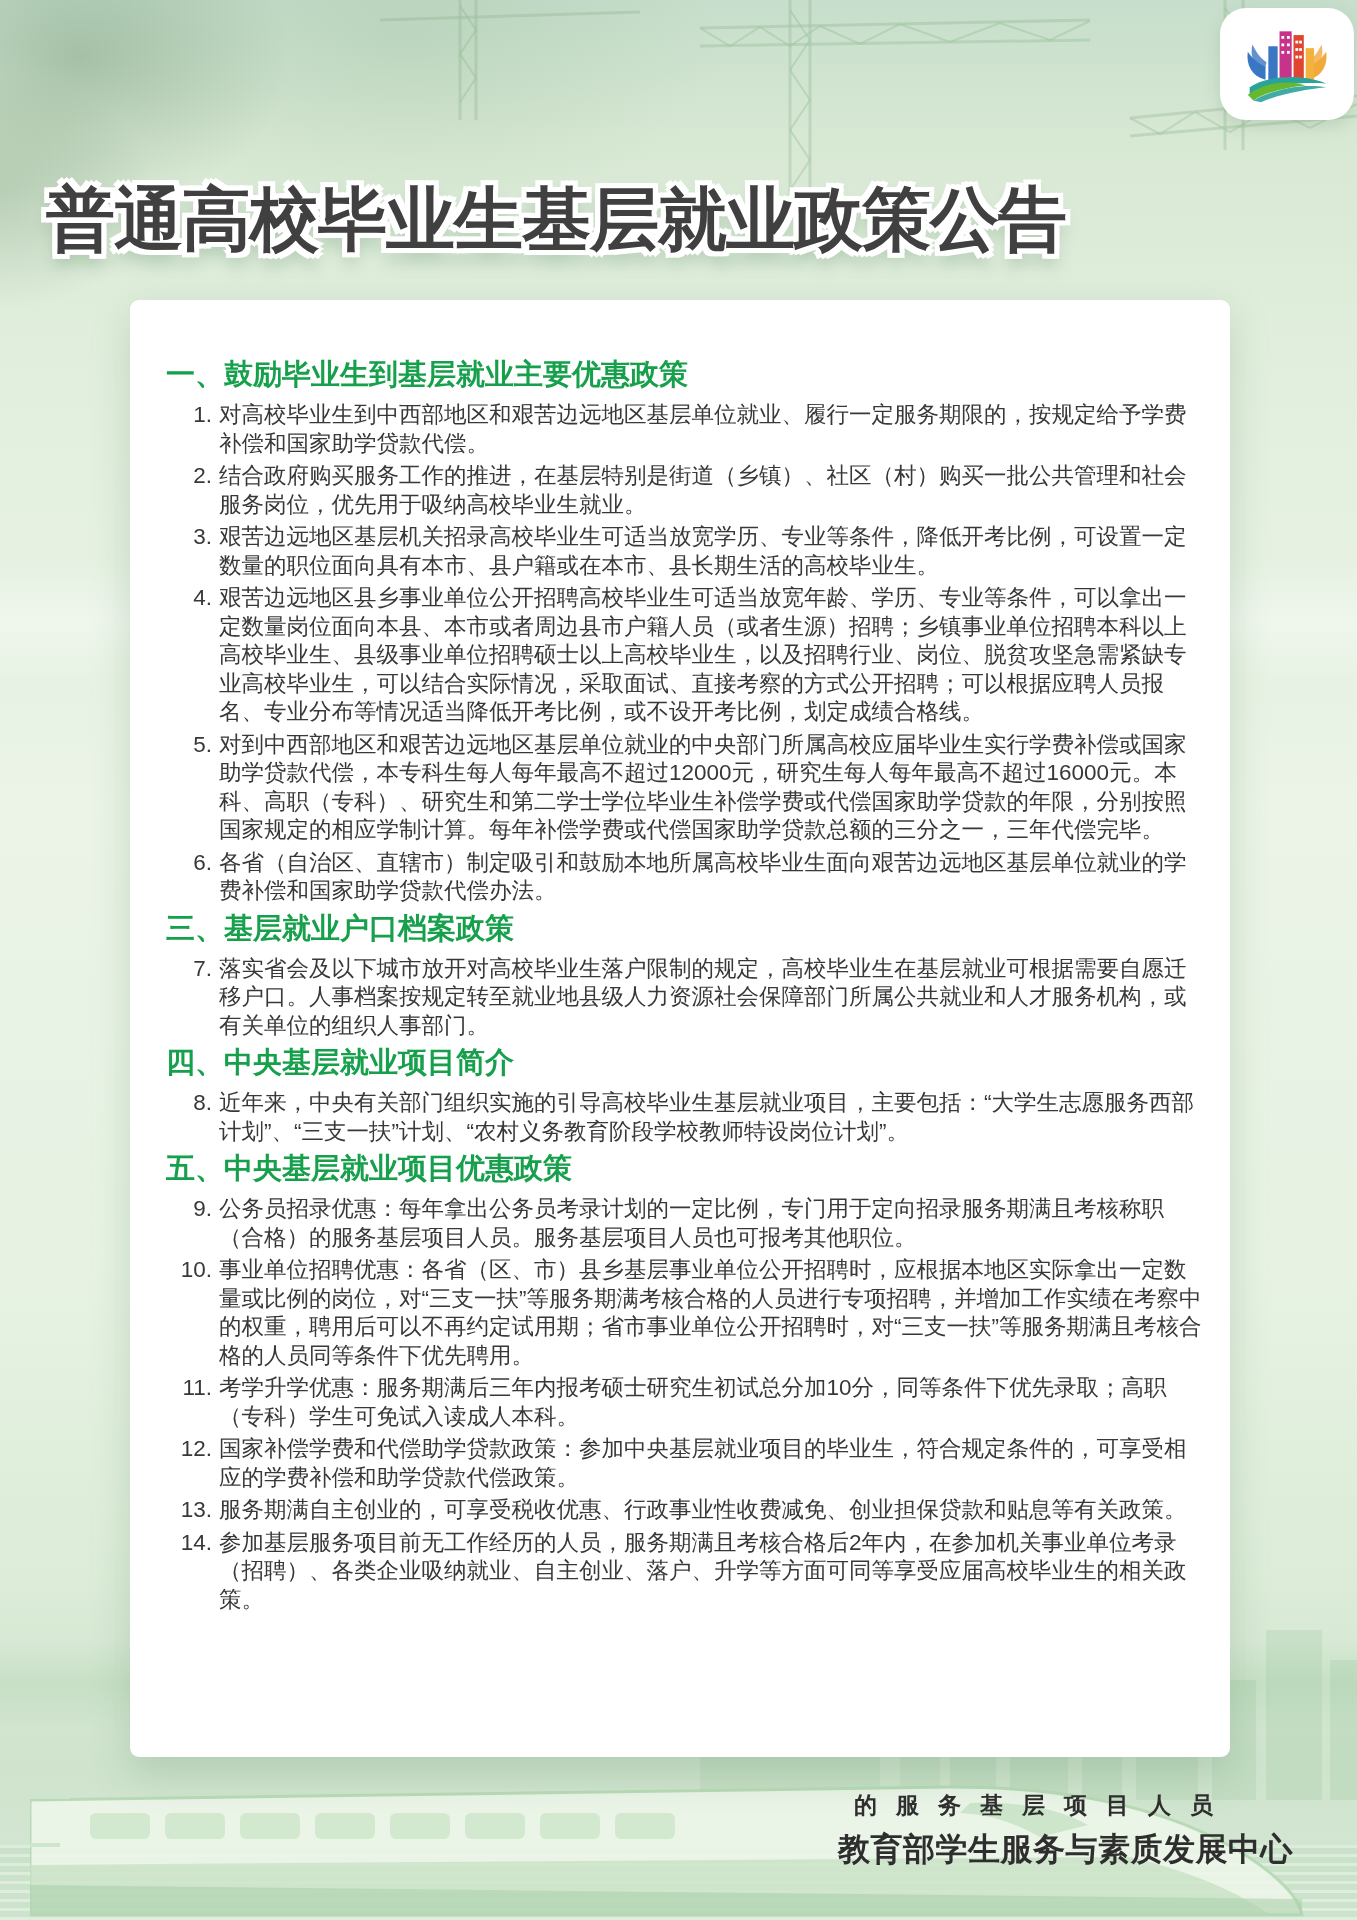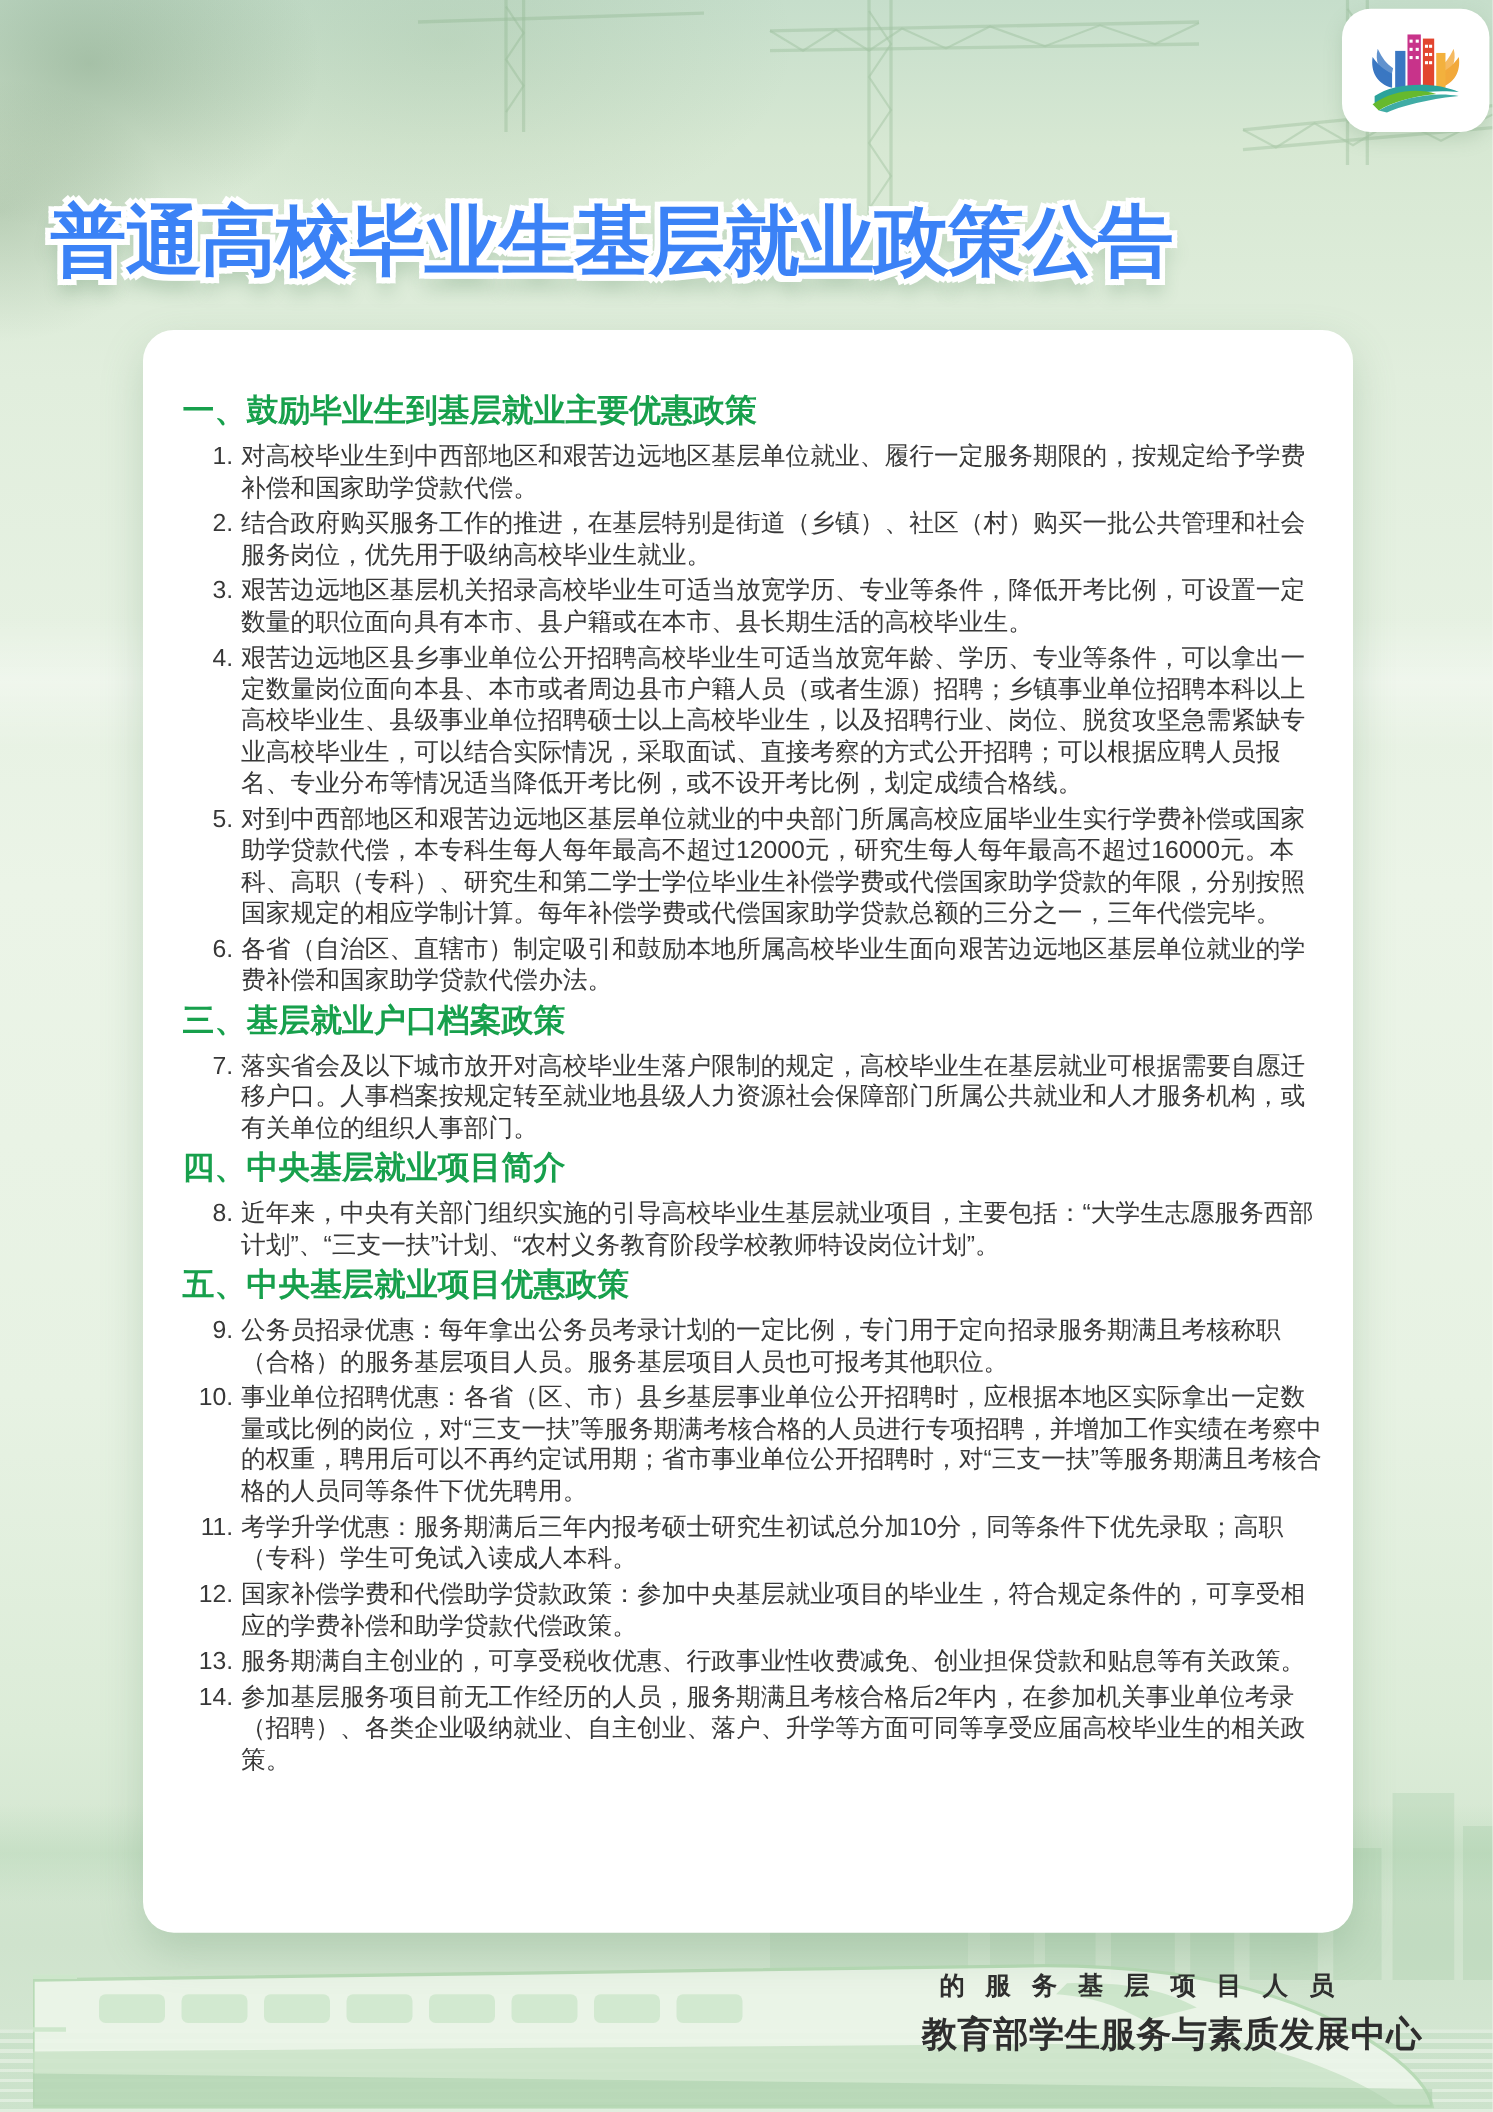--- a/index.html
+++ b/index.html
@@ -13,36 +13,36 @@
       linear-gradient(180deg,#c6decb 0%,#d7e8d3 7%,#e1eedd 18%,#ebf4e7 42%,#e7f2e3 66%,#dcecd8 82%,#cfe3cd 92%,#d6e8d4 100%);
   }
   .band{position:absolute;left:0;width:100%;pointer-events:none;}
   .band.b1{top:560px;height:120px;background:linear-gradient(180deg,transparent,rgba(255,255,255,.35),transparent);}
   .band.b2{top:1640px;height:90px;background:linear-gradient(180deg,transparent,rgba(173,210,175,.35),transparent);}
   .band.b3{top:1845px;height:75px;background:repeating-linear-gradient(180deg,rgba(255,255,255,.25) 0 3px,rgba(176,212,180,.25) 3px 9px);}
 
   .page-title{
     position:absolute;left:46px;top:128px;z-index:3;
     font-size:69px;font-weight:900;letter-spacing:-1px;white-space:nowrap;
-    color:#3b82f6;
+    color:#404040;
     text-shadow:
       -5px -5px 0 #fff, 5px -5px 0 #fff, -5px 5px 0 #fff, 5px 5px 0 #fff,
       -5px 0 0 #fff, 5px 0 0 #fff, 0 -5px 0 #fff, 0 5px 0 #fff,
       0 12px 16px rgba(48,108,62,.35);
   }
 
   .logo-box{
     position:absolute;left:1220px;top:8px;width:134px;height:112px;z-index:3;
     background:#fff;border-radius:26px;box-shadow:0 6px 16px rgba(110,150,115,.25);
     display:flex;align-items:center;justify-content:center;
   }
 
   .card{
     position:absolute;left:130px;top:300px;width:1100px;height:1457px;z-index:2;
-    background:#ffffff;border-radius:28px;
+    background:#ffffff;border-radius:9px;
     box-shadow:0 16px 38px rgba(100,148,106,.28);
   }
   .card-content{padding:56px 26px 0 36px;}
 
   .sec-heading{
     margin:20px 0 9px 0;font-size:29px;line-height:36px;font-weight:800;color:#17a04c;
   }
   .sec-heading:first-child{margin-top:0;}
   .item{display:flex;margin-bottom:4px;color:#383838;font-size:22.5px;line-height:28.5px;}
   .item .num{flex:0 0 46px;text-align:right;padding-right:7px;white-space:nowrap;}

